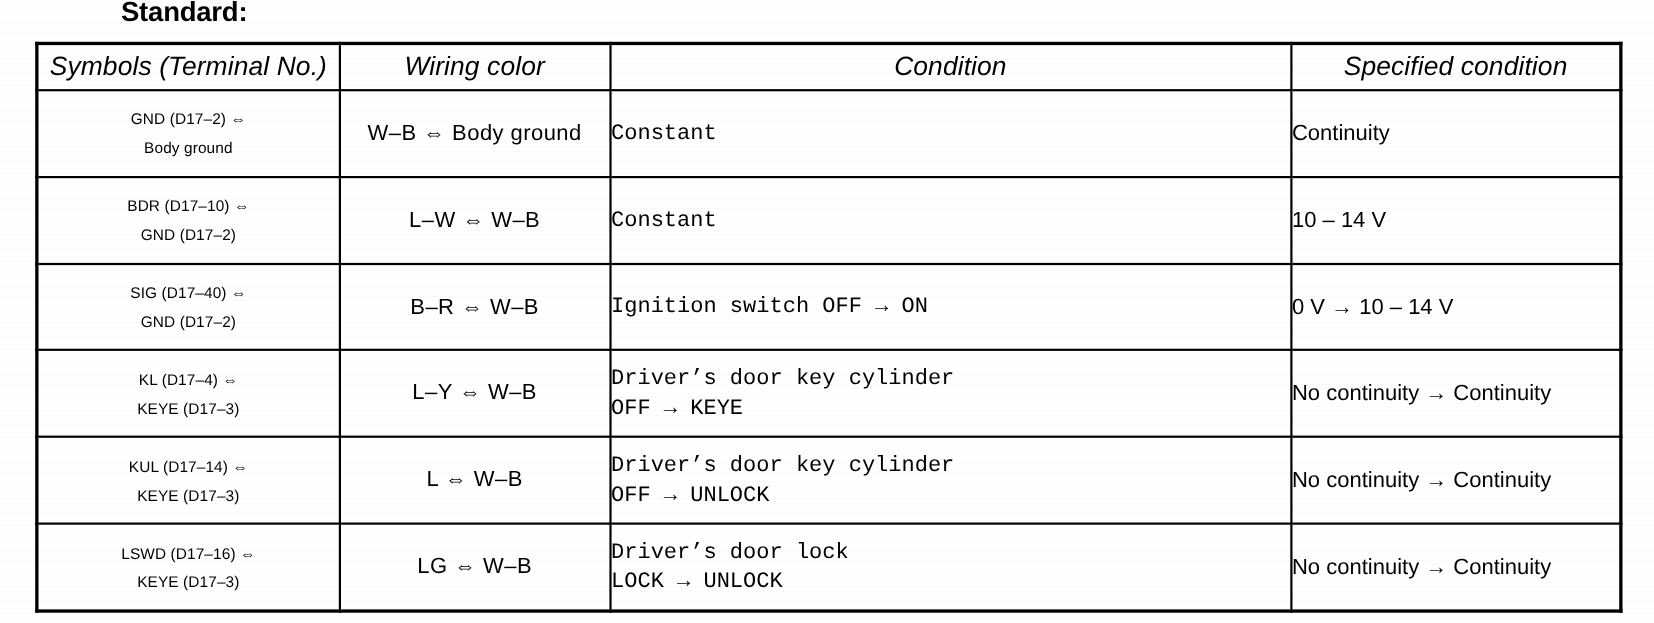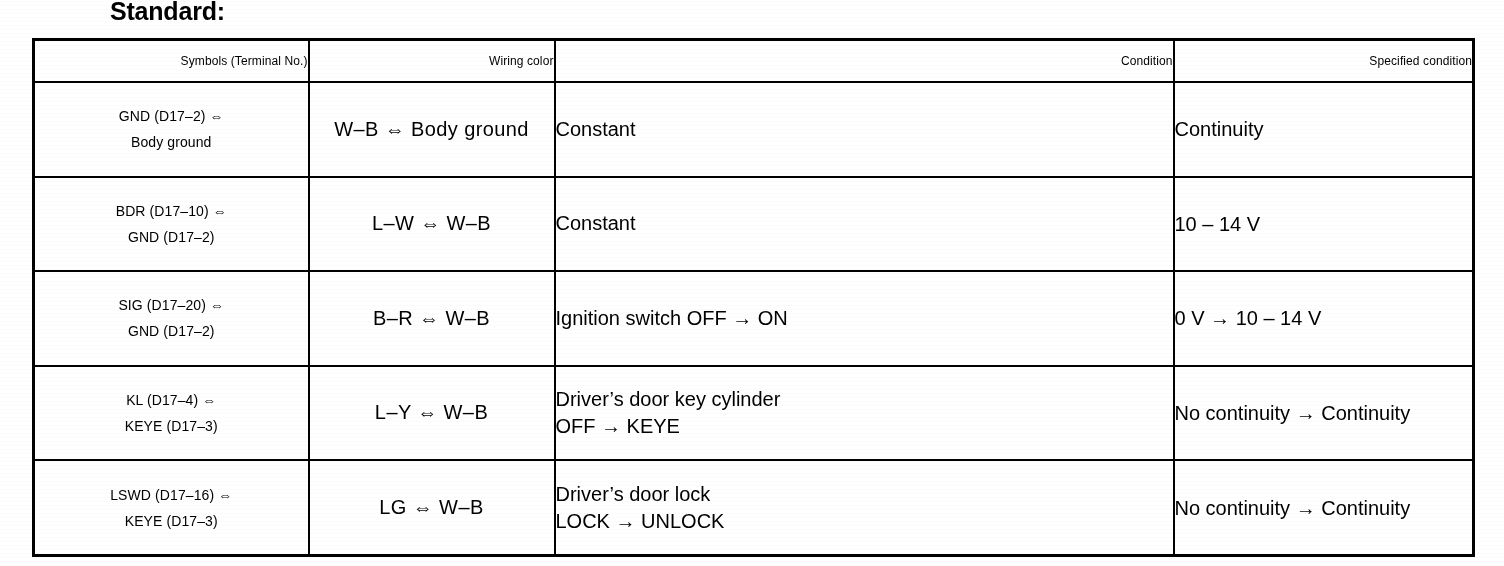--- a/index.html
+++ b/index.html
@@ -49,24 +49,25 @@
 
   
   col.c1{width:275px;}
   col.c2{width:246px;}
   col.c3{width:619px;}
   col.c4{width:300px;}
 
   
   tr.head th{
     height:40px;
-    text-align:right;
-    font-size:12px;
+    text-align:center;
+    font-size:24px;
     line-height:24px;
     letter-spacing:0.1px;
+    font-style:italic;
   }
 
   
   tr.datarow td{height:69px;}
 
   td.sym{
     text-align:center;
     font-size:14px;
     line-height:26px;
     letter-spacing:0.1px;
@@ -81,21 +82,21 @@
     white-space:nowrap;
     padding:0 6px;
   }
 
   td.cond{
     text-align:left;
     font-size:20px;
     line-height:27px;
     padding:0 0 0 10px;
   }
-  td.cond .l1,td.cond .l2{display:block;white-space:nowrap;}
+  td.cond .l1,td.cond .l2{display:block;white-space:nowrap;font-family:Liberation Mono, monospace;}
 
   td.spec-cond{
     text-align:left;
     font-size:20px;
     line-height:26px;
     padding:0 0 0 8px;
     white-space:nowrap;
     margin-left:32px;
   }
 
@@ -149,38 +150,50 @@
             <span class="l2">GND (D17–2)</span>
           </td>
           <td class="wire">L–W ⇔ W–B</td>
           <td class="cond">
             <span class="l1">Constant</span>
           </td>
           <td class="spec-cond">10 – 14 V</td>
         </tr>
         <tr class="datarow">
           <td class="sym">
-            <span class="l1">SIG (D17–20) ⇔</span>
+            <span class="l1">SIG (D17–40) ⇔</span>
             <span class="l2">GND (D17–2)</span>
           </td>
           <td class="wire">B–R ⇔ W–B</td>
           <td class="cond">
             <span class="l1">Ignition switch OFF → ON</span>
           </td>
           <td class="spec-cond">0 V → 10 – 14 V</td>
         </tr>
         <tr class="datarow">
           <td class="sym">
             <span class="l1">KL (D17–4) ⇔</span>
             <span class="l2">KEYE (D17–3)</span>
           </td>
           <td class="wire">L–Y ⇔ W–B</td>
           <td class="cond">
             <span class="l1">Driver’s door key cylinder</span>
             <span class="l2">OFF → KEYE</span>
+          </td>
+          <td class="spec-cond">No continuity → Continuity</td>
+        </tr>
+        <tr class="datarow">
+          <td class="sym">
+            <span class="l1">KUL (D17–14) ⇔</span>
+            <span class="l2">KEYE (D17–3)</span>
+          </td>
+          <td class="wire">L ⇔ W–B</td>
+          <td class="cond">
+            <span class="l1">Driver’s door key cylinder</span>
+            <span class="l2">OFF → UNLOCK</span>
           </td>
           <td class="spec-cond">No continuity → Continuity</td>
         </tr>
         <tr class="datarow">
           <td class="sym">
             <span class="l1">LSWD (D17–16) ⇔</span>
             <span class="l2">KEYE (D17–3)</span>
           </td>
           <td class="wire">LG ⇔ W–B</td>
           <td class="cond">

